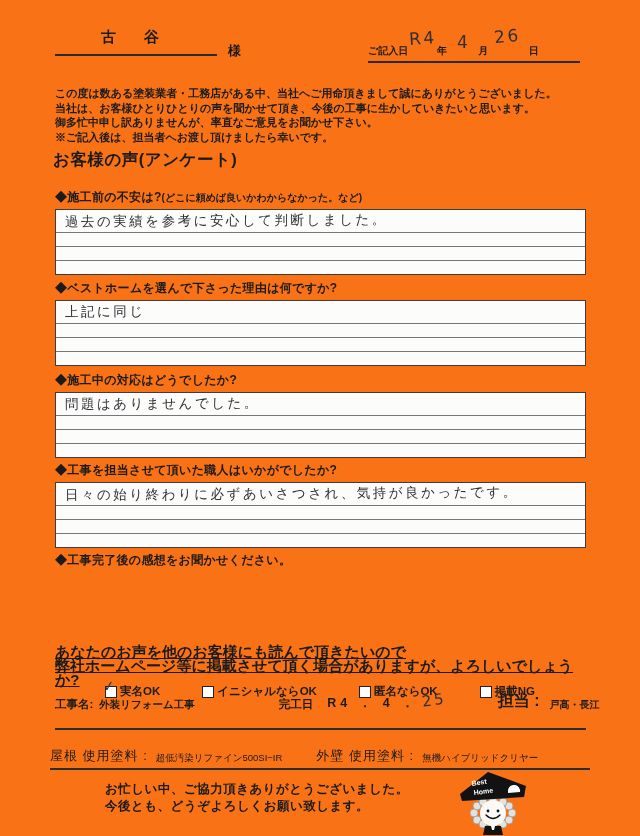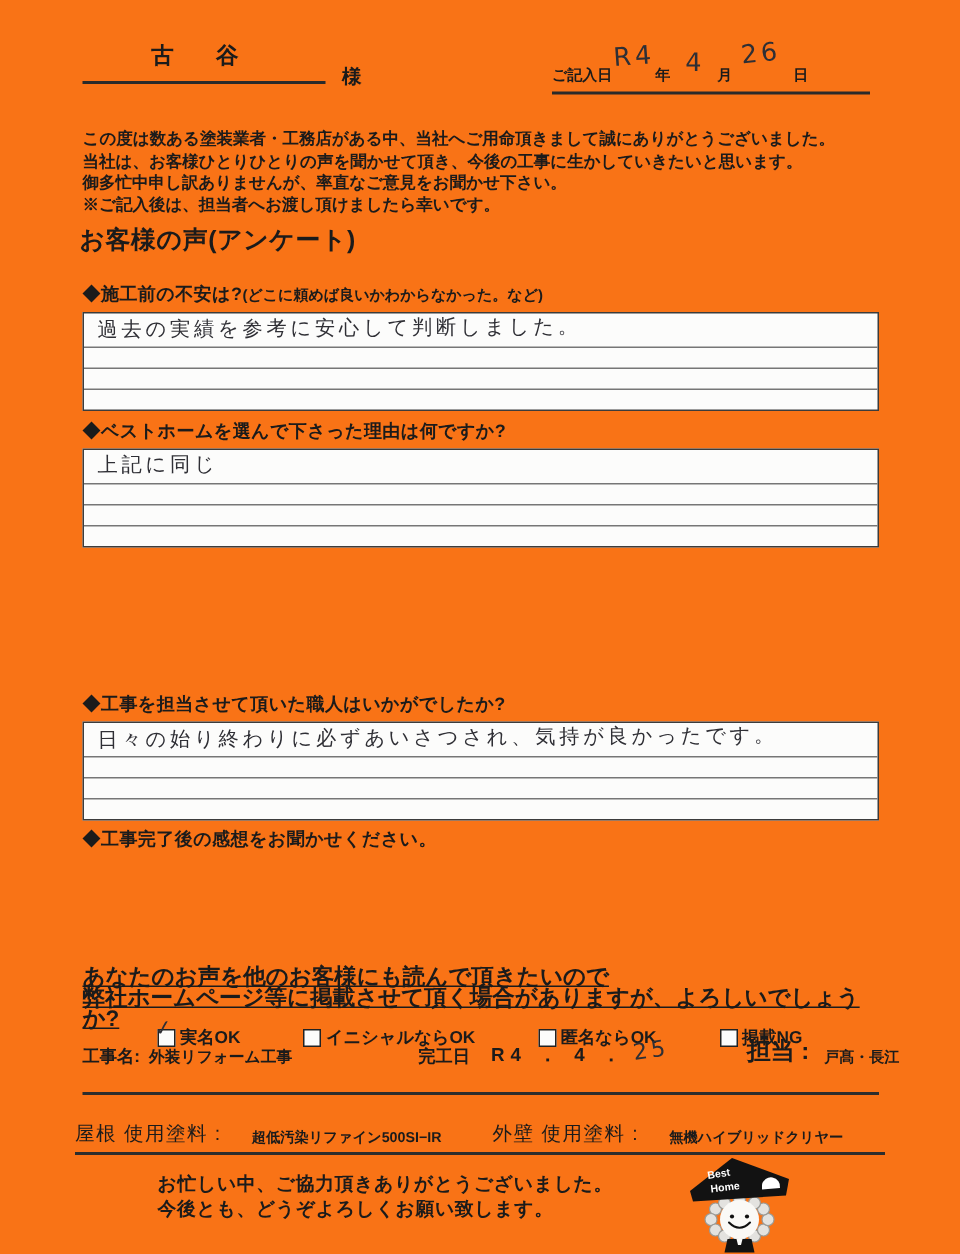--- a/index.html
+++ b/index.html
@@ -68,21 +68,21 @@
   .detail-row1 .comp-day{font-size:15px;position:relative;top:-3px;transform:rotate(-8deg);margin-left:4px;}
   .detail-row1 .staff-label{font-size:16px;font-weight:700;margin-left:52px;}
   .detail-row1 .staff-value{font-size:10px;font-weight:700;margin-left:10px;}
 
   .detail-row2{
     position:absolute;left:50px;top:748px;width:540px;height:22px;
     border-bottom:2px solid #2d2d2d;display:flex;align-items:flex-end;padding-bottom:3px;
     box-sizing:border-box;white-space:nowrap;
   }
   .detail-row2 .lab{font-size:13px;font-weight:400;letter-spacing:1px;}
-  .detail-row2 .val{font-size:9.5px;font-weight:700;margin-left:20px;}
+  .detail-row2 .val{font-size:9.5px;font-weight:400;margin-left:8px;}
   .detail-row2 .wall-group{margin-left:34px;}
 
   
   .thanks{position:absolute;left:105px;top:781px;font-size:12.5px;font-weight:700;line-height:16.5px;letter-spacing:.5px;}
   .mascot{position:absolute;left:452px;top:768px;}
 </style>
 </head>
 <body>
 
 <div class="page">
@@ -122,20 +122,31 @@
     <div class="answer-box">
       <div class="answer-row-first">
         <span class="hand answer-text">上記に同じ</span>
       </div>
       <div class="answer-row"></div>
       <div class="answer-row"></div>
       <div class="answer-row"></div>
     </div>
   </div>
 
+  <div class="qblock q3">
+    <span class="qlabel">◆施工中の対応はどうでしたか?</span><span class="qnote"></span>
+    <div class="answer-box">
+      <div class="answer-row-first">
+        <span class="hand answer-text">問題はありませんでした。</span>
+      </div>
+      <div class="answer-row"></div>
+      <div class="answer-row"></div>
+      <div class="answer-row"></div>
+    </div>
+  </div>
 
   <div class="qblock q4">
     <span class="qlabel">◆工事を担当させて頂いた職人はいかがでしたか?</span><span class="qnote"></span>
     <div class="answer-box">
       <div class="answer-row-first">
         <span class="hand answer-text">日々の始り終わりに必ずあいさつされ、気持が良かったです。</span>
       </div>
       <div class="answer-row"></div>
       <div class="answer-row"></div>
       <div class="answer-row"></div>

